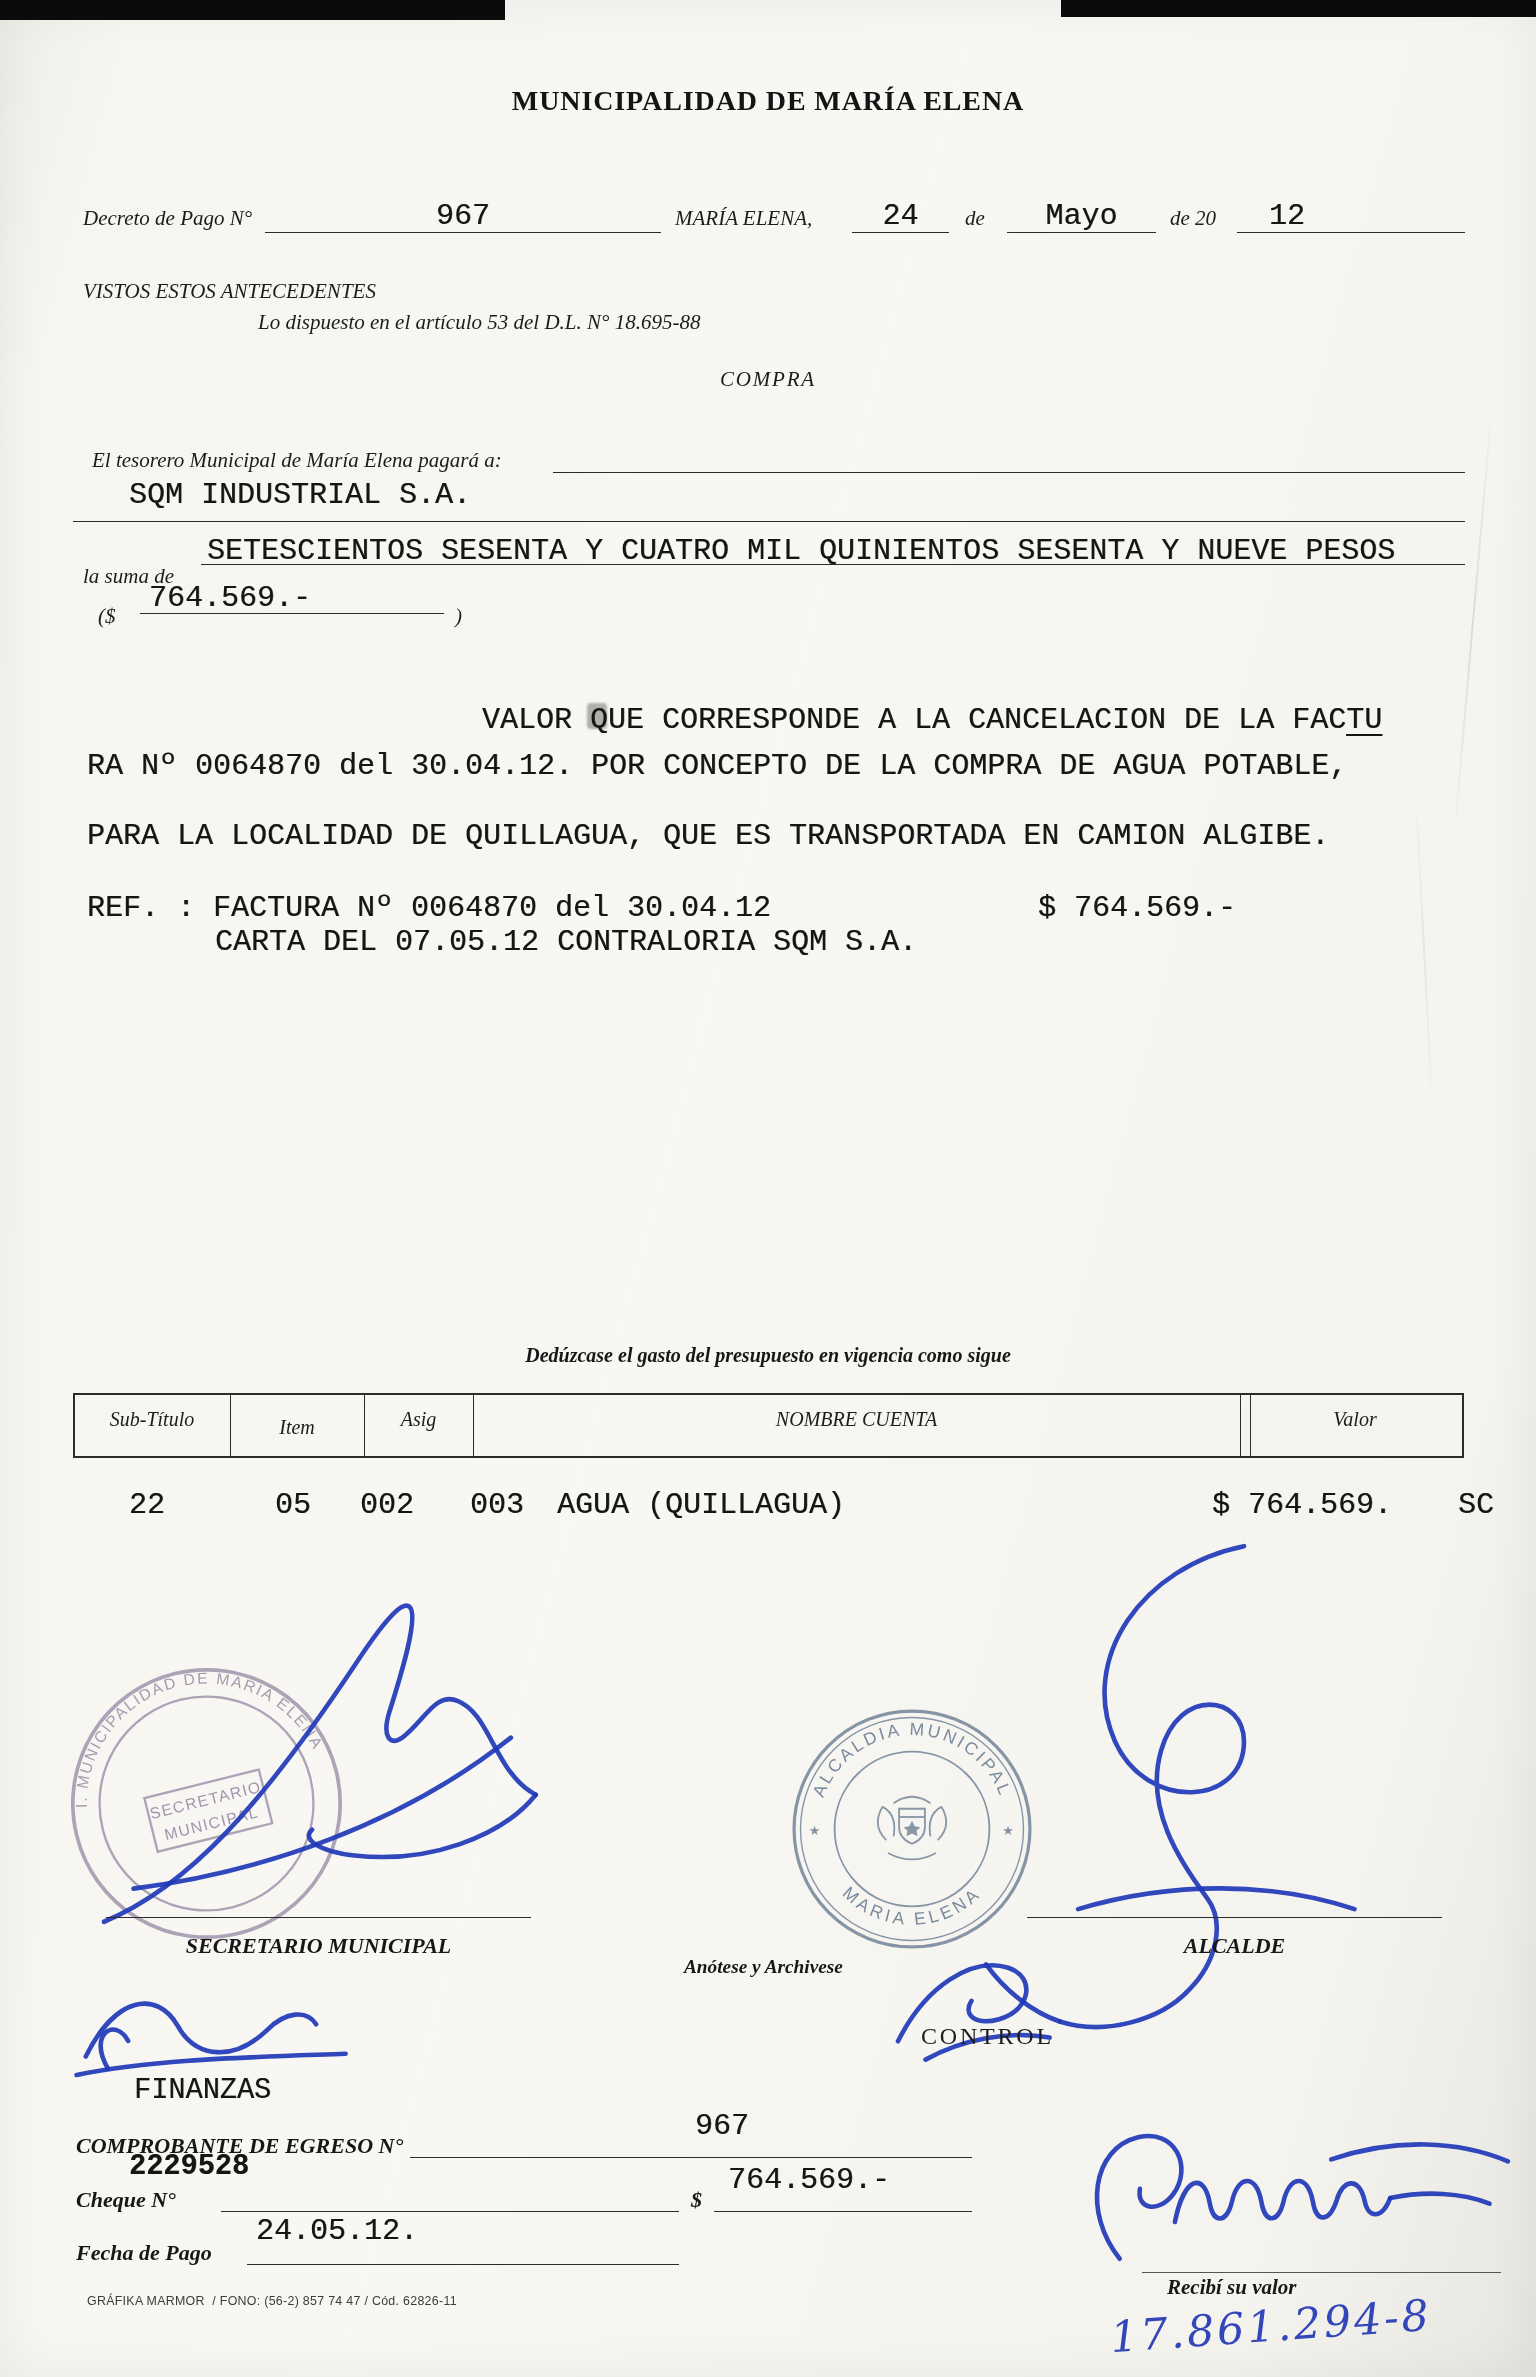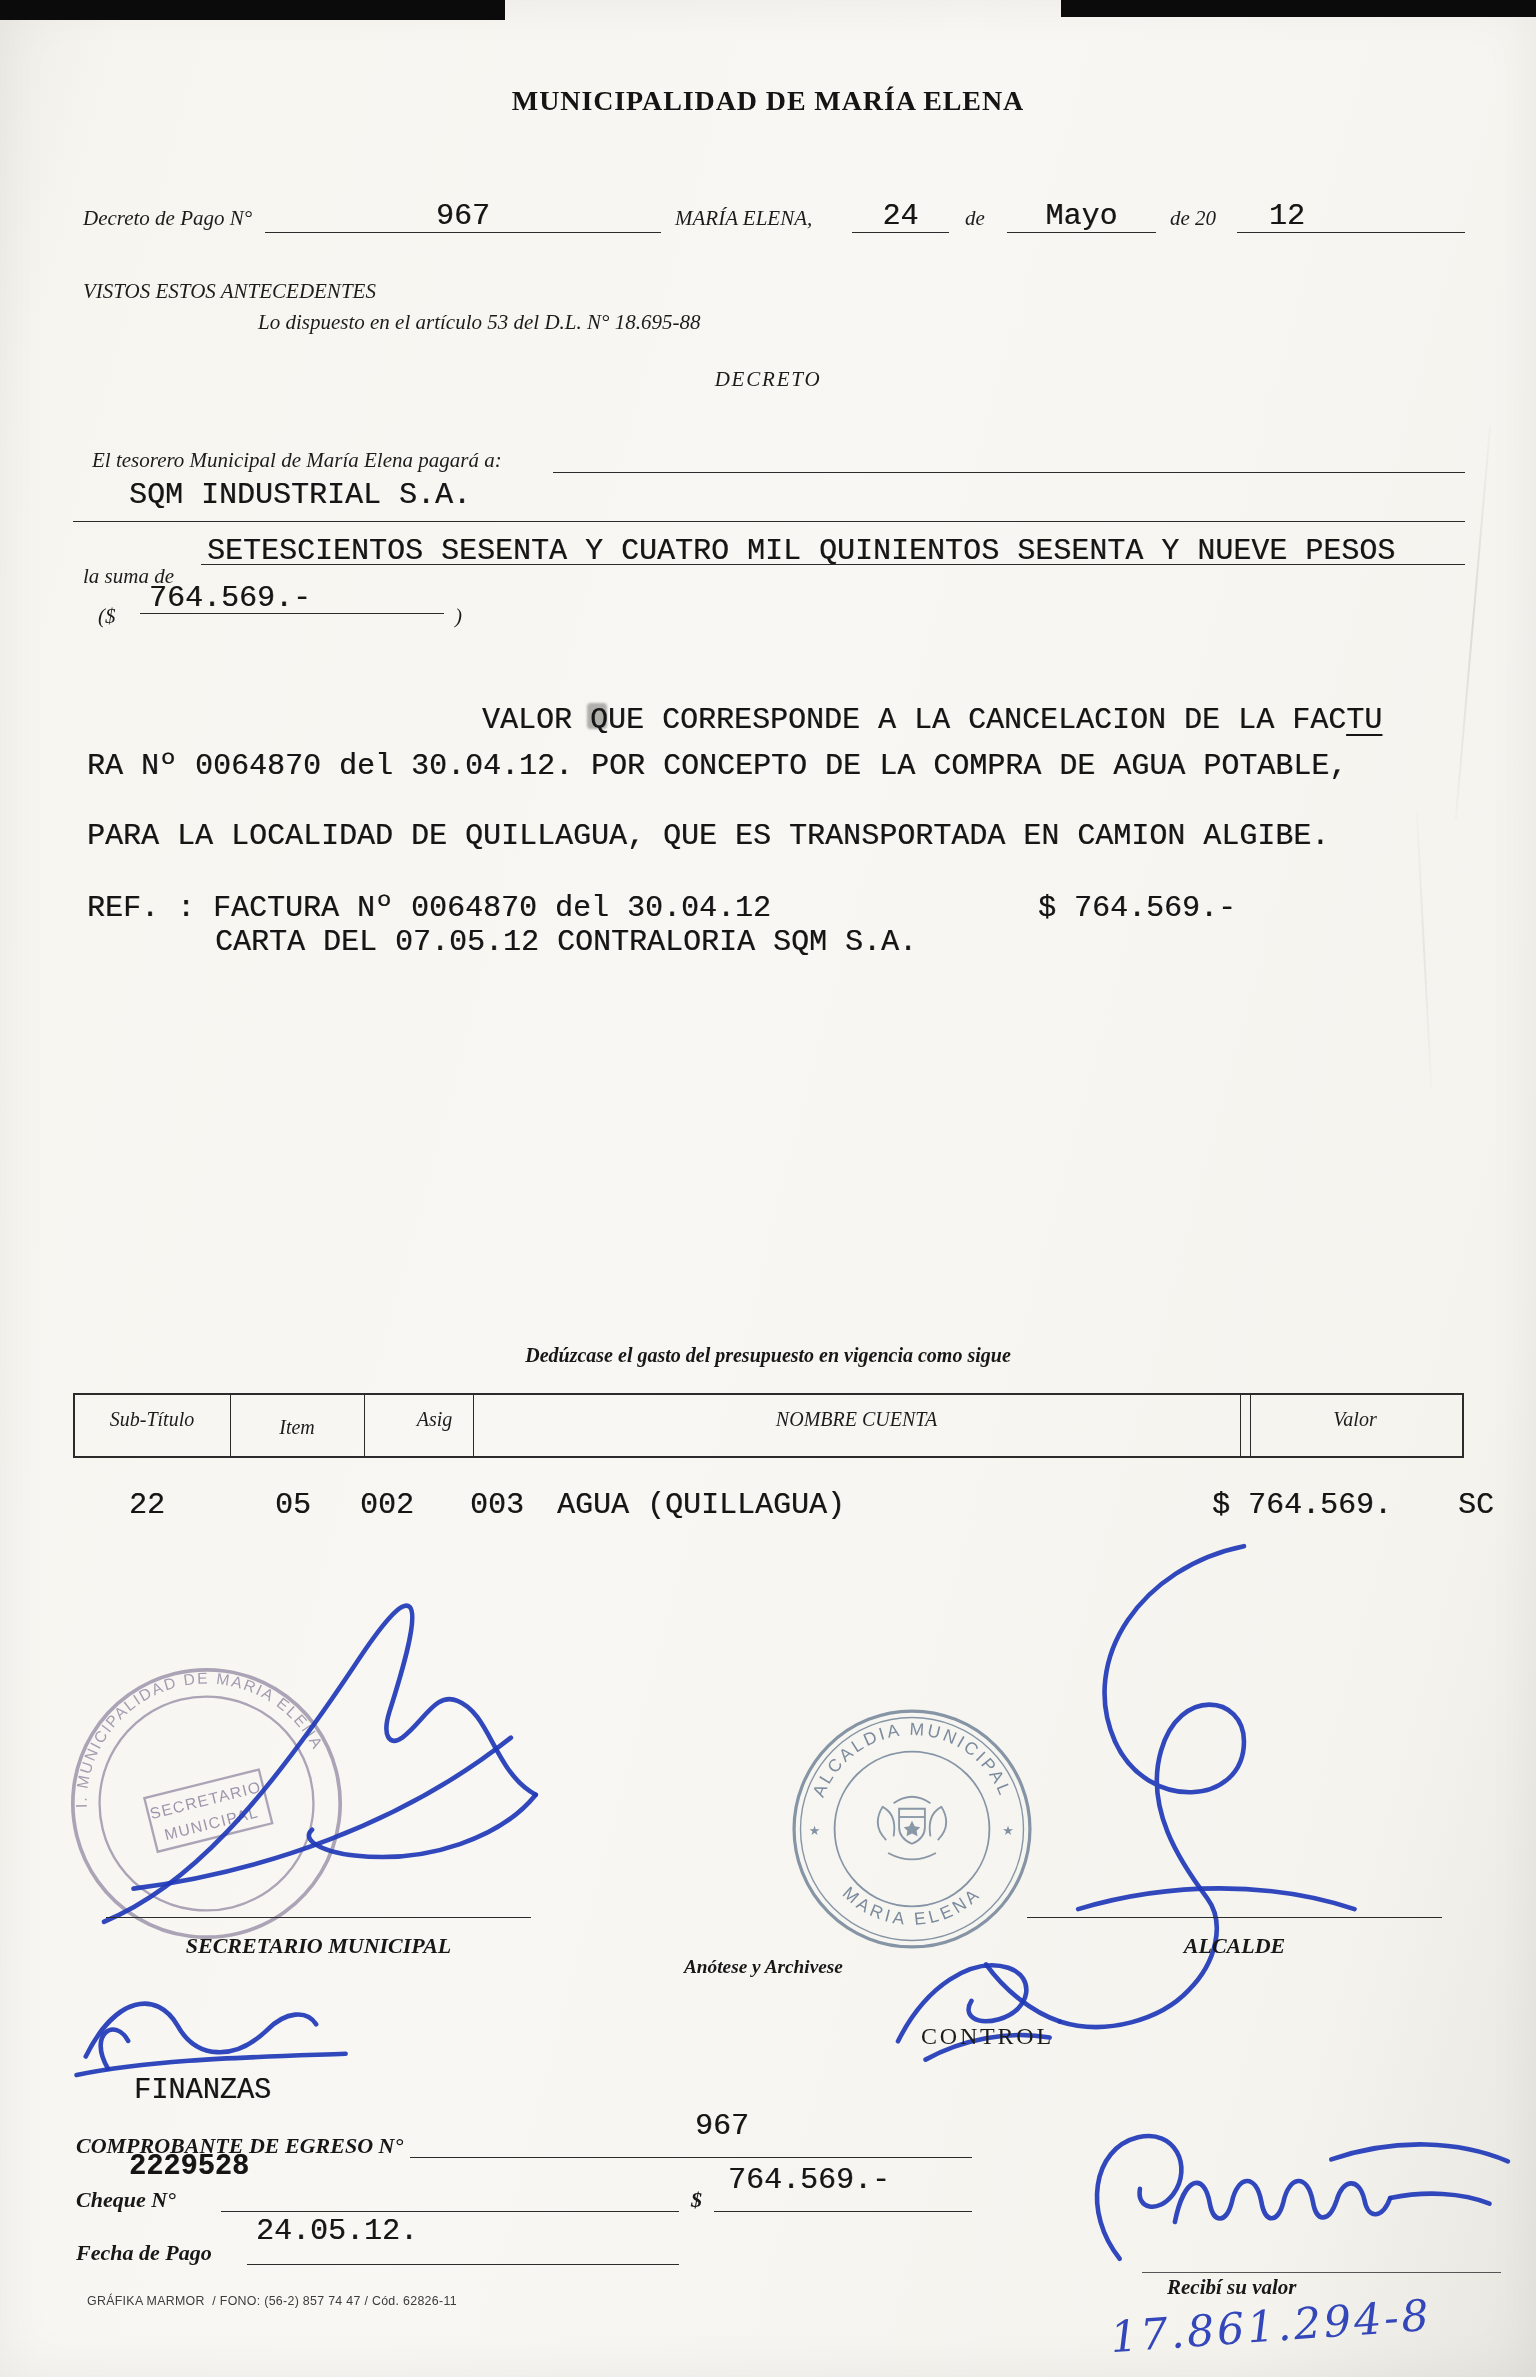--- a/index.html
+++ b/index.html
@@ -60,21 +60,21 @@
   <div class="t ctr" style="left:852px; top:198px; width:97px;">24</div>
   <div class="fi" style="left:965px; top:206px;">de</div>
   <div class="ln" style="left:1007px; top:232px; width:149px;"></div>
   <div class="t ctr" style="left:1007px; top:198px; width:149px;">Mayo</div>
   <div class="fi" style="left:1170px; top:206px;">de 20</div>
   <div class="ln" style="left:1237px; top:232px; width:228px;"></div>
   <div class="t" style="left:1269px; top:198px;">12</div>
 
   <div class="fi" style="left:83px; top:279px;">VISTOS ESTOS ANTECEDENTES</div>
   <div class="fi" style="left:258px; top:310px;">Lo dispuesto en el artículo 53 del D.L. N° 18.695-88</div>
-  <div class="fi" style="left:0; right:0; top:367px; text-align:center; letter-spacing:1.8px;">DECRETO</div>
+  <div class="fi" style="left:0; right:0; top:367px; text-align:center; letter-spacing:1.8px;">COMPRA</div>
 
   <div class="fi" style="left:83px; top:448px;margin-left:9px;">El tesorero Municipal de María Elena pagará a:</div>
   <div class="ln" style="left:553px; top:472px; width:912px;"></div>
   <div class="t" style="left:129px; top:477px;">SQM INDUSTRIAL S.A.</div>
   <div class="ln" style="left:73px; top:521px; width:1392px;"></div>
 
   <div class="fi" style="left:83px; top:564px;">la suma de</div>
   <div class="ln" style="left:201px; top:564px; width:1264px;"></div>
   <div class="t" style="left:207px; top:533px;">SETESCIENTOS SESENTA Y CUATRO MIL QUINIENTOS SESENTA Y NUEVE PESOS</div>
 
@@ -96,21 +96,21 @@
 
   <div class="tbl-box" style="left:73px; top:1393px; width:1387px; height:61px;"></div>
   <div class="vline" style="left:230px; top:1393px; height:64px;"></div>
   <div class="vline" style="left:364px; top:1393px; height:64px;"></div>
   <div class="vline" style="left:473px; top:1393px; height:64px;"></div>
   <div class="vline" style="left:1240px; top:1393px; height:64px;"></div>
   <div class="vline" style="left:1250px; top:1393px; height:64px;"></div>
 
   <div class="hdr" style="left:73px;  top:1408px; width:158px;">Sub-Título</div>
   <div class="hdr" style="left:230px; top:1416px; width:134px;text-align:center;">Item</div>
-  <div class="hdr" style="left:364px; top:1408px; width:109px;margin-left:16px;">Asig</div>
+  <div class="hdr" style="left:364px; top:1408px; width:109px;">Asig</div>
   <div class="hdr" style="left:473px; top:1408px; width:767px;">NOMBRE CUENTA</div>
   <div class="hdr" style="left:1250px; top:1408px; width:210px;">Valor</div>
 
   <div class="t" style="left:129px;  top:1487px;">22</div>
   <div class="t" style="left:275px;  top:1487px;">05</div>
   <div class="t" style="left:360px;  top:1487px;">002</div>
   <div class="t" style="left:470px;  top:1487px;">003</div>
   <div class="t" style="left:557px;  top:1487px;">AGUA (QUILLAGUA)</div>
   <div class="t" style="left:1212px; top:1487px;">$ 764.569.</div>
   <div class="t" style="left:1458px; top:1487px;">SC</div>

